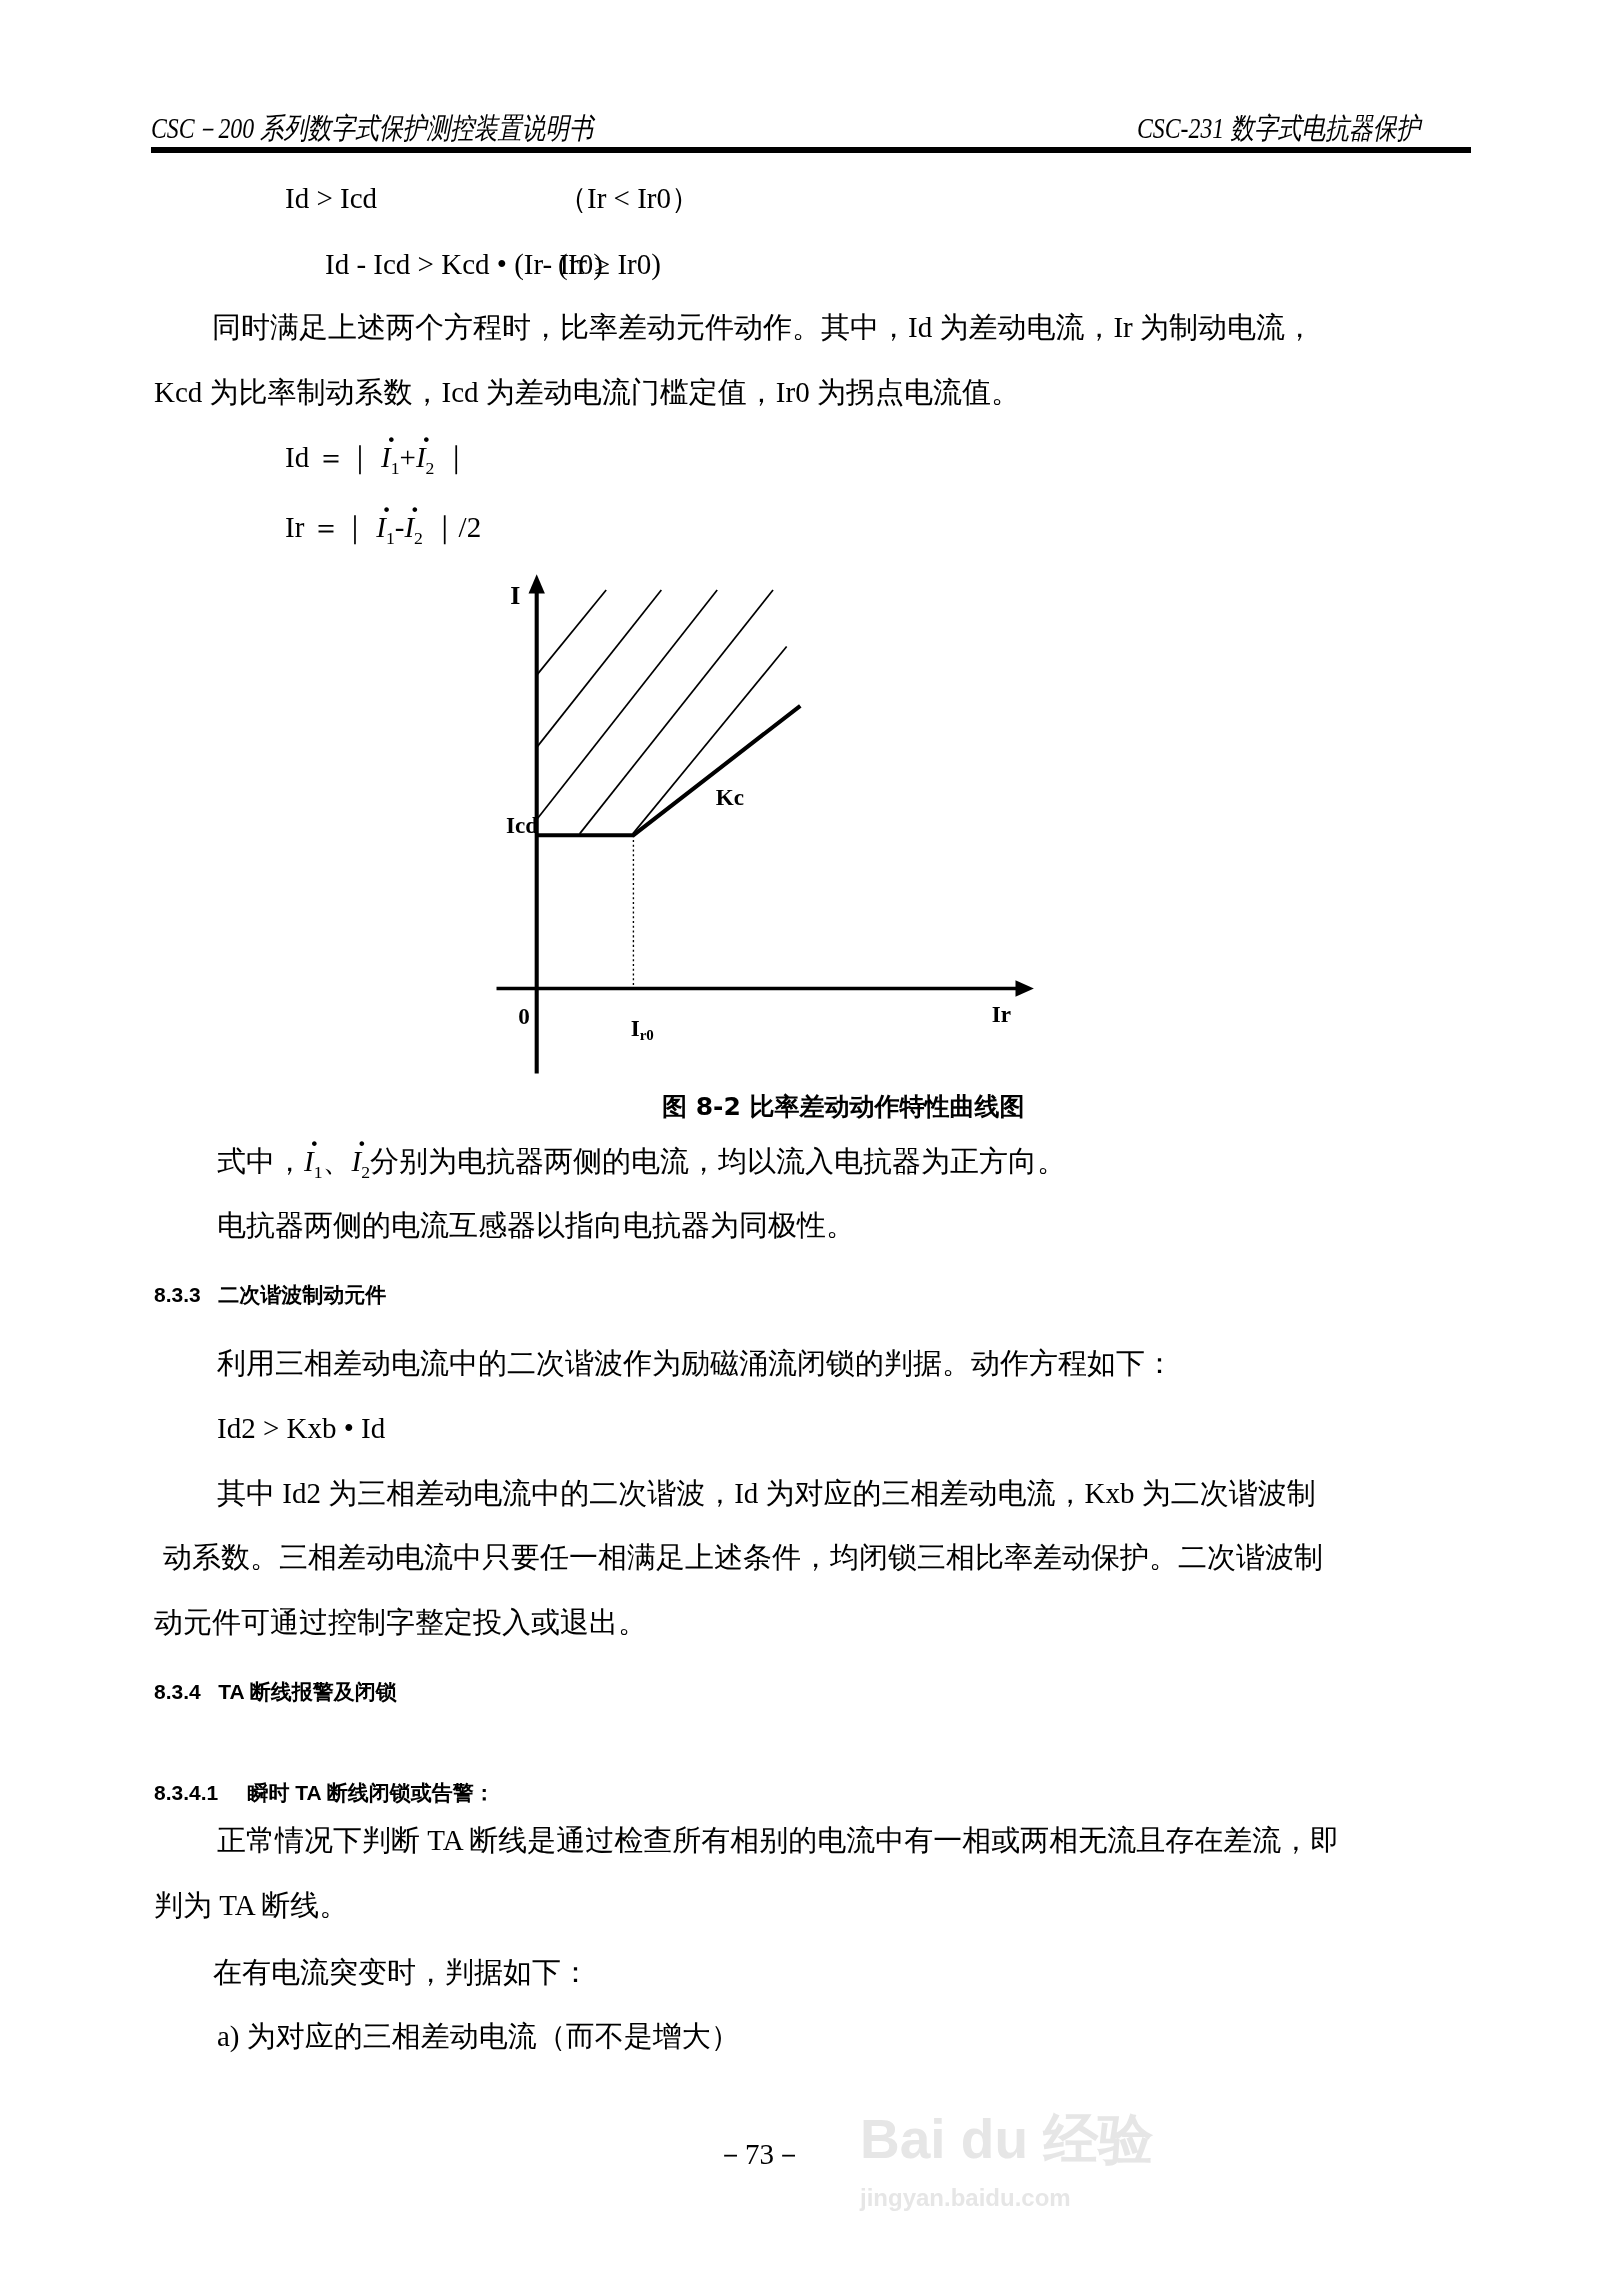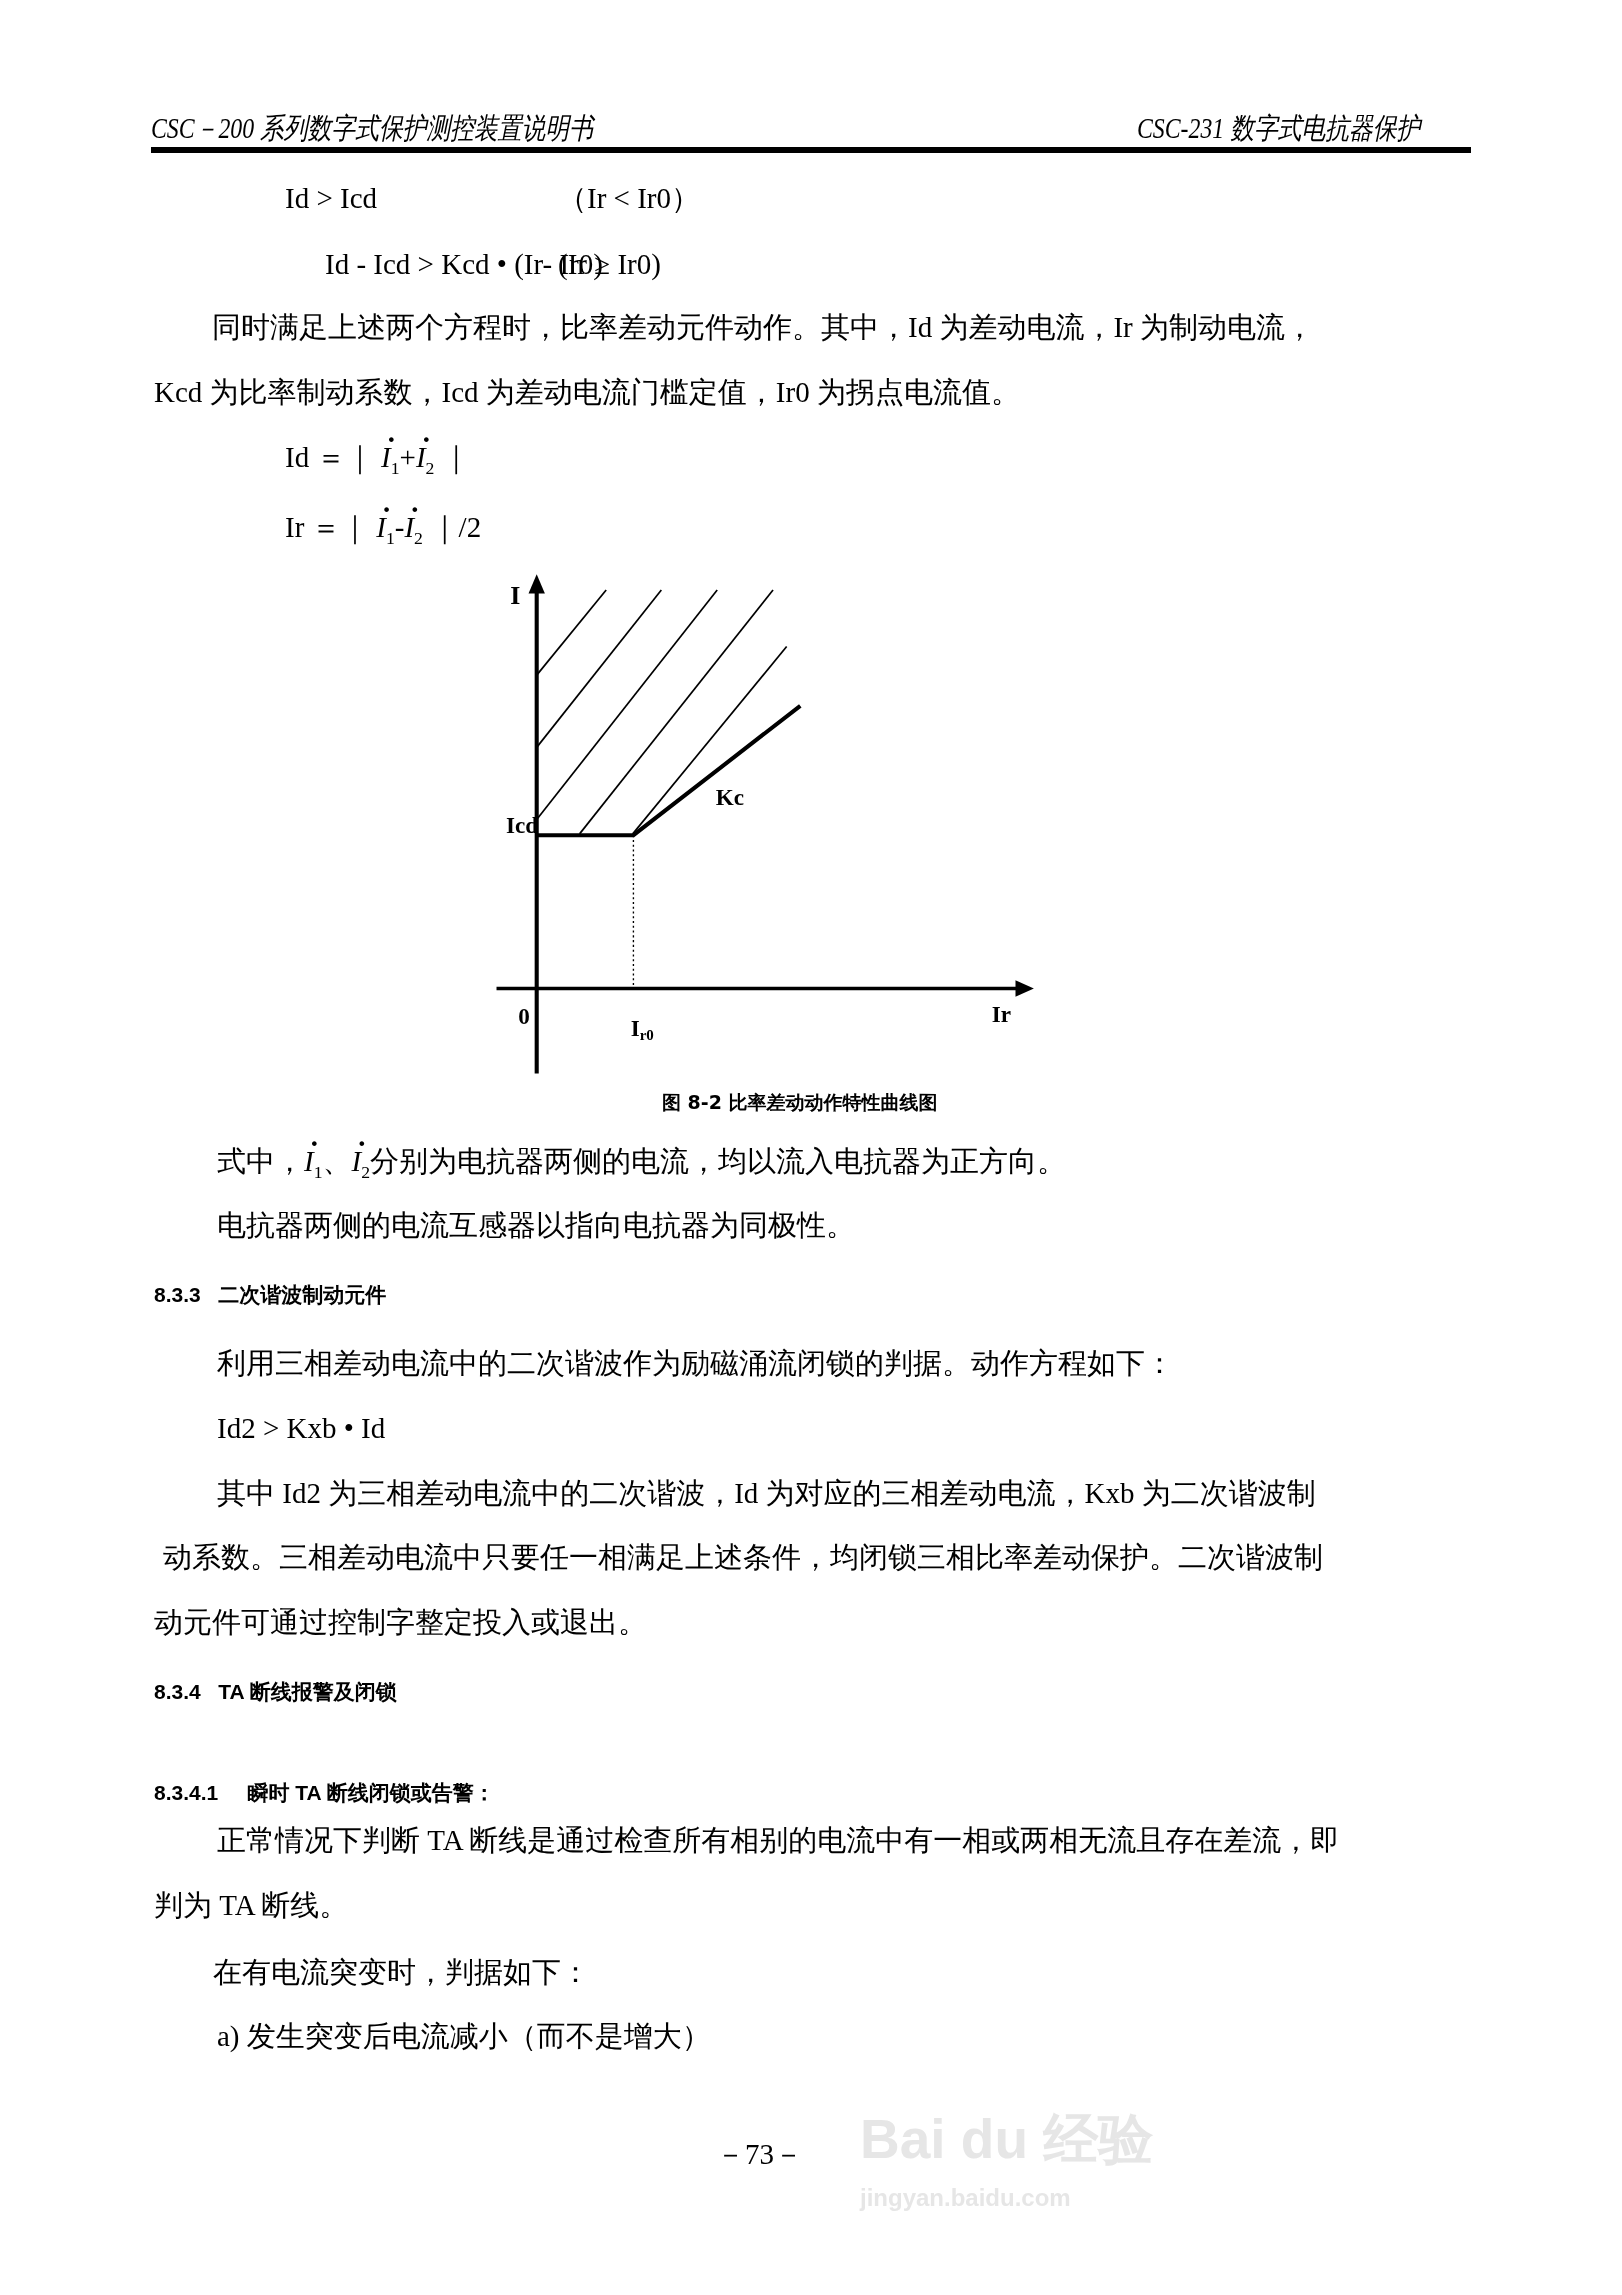--- a/index.html
+++ b/index.html
@@ -5,21 +5,21 @@
   html, body { margin:0; padding:0; background:#ffffff; }
   body { width:1623px; height:2295px; position:relative; overflow:hidden; color:#000;
          font-family:"Liberation Serif", "DejaVu Serif", serif; }
   .abs { position:absolute; white-space:nowrap; }
   .hdr { font-style:italic; font-size:29px; top:109px; transform:scaleX(0.82); transform-origin:left top; }
   .hdr-left { left:151px; }
   .hdr-right { left:1137px; }
   .hdr-rule { left:151px; top:147px; width:1320px; height:6.1px; background:#000; }
   .txt { font-size:29px; line-height:34px; }
   .sec { font-family:"Liberation Sans", "DejaVu Sans", sans-serif; font-size:21px;font-weight:bold; }
-  .cap { font-family:"DejaVu Sans", sans-serif; font-weight:bold; font-size:19px; }
+  .cap { font-family:"DejaVu Sans", sans-serif; font-weight:bold; font-size:25px; }
   .math i { font-style:italic; }
   .dot { position:relative; display:inline-block; }
   .dot::before { content:"·"; position:absolute; top:-17.7px; left:5.5px; font-style:normal; font-weight:bold; }
   sub { font-size:17.7px; }
   .watermark { color:#e6e6e6; font-family:"Liberation Sans", sans-serif; font-weight:bold; }
 </style>
 </head>
 <body>
 
 <div class="abs hdr hdr-left">CSC－200 系列数字式保护测控装置说明书</div>
@@ -91,19 +91,19 @@
 
 <div class="abs sec" style="left:154px;top:1678px;">
   <span>8.3.4</span>&nbsp;&nbsp;&nbsp;<span>TA 断线报警及闭锁</span>
 </div>
 <div class="abs sec" style="left:154px;top:1758px;margin-top:21px;">
   <span>8.3.4.1</span>&nbsp;&nbsp;&nbsp;&nbsp;&nbsp;<span>瞬时 TA 断线闭锁或告警：</span>
 </div>
 <div class="abs txt" style="left:217px;top:1823px;">正常情况下判断 TA 断线是通过检查所有相别的电流中有一相或两相无流且存在差流，即</div>
 <div class="abs txt" style="left:154px;top:1888px;">判为 TA 断线。</div>
 <div class="abs txt" style="left:213px;top:1955px;">在有电流突变时，判据如下：</div>
-<div class="abs txt" style="left:217px;top:2019px;">a)  发生突变后电流减小（而不是增大）</div>
+<div class="abs txt" style="left:217px;top:2019px;">a)  为对应的三相差动电流（而不是增大）</div>
 
 <div class="abs txt" style="left:716px;top:2137px;">－73－</div>
 
 <div class="abs watermark" style="left:860px;top:2103px;font-size:55px;">Bai du 经验</div>
 <div class="abs watermark" style="left:860px;top:2184px;font-size:24px;">jingyan.baidu.com</div>
 
 
 </body></html>

